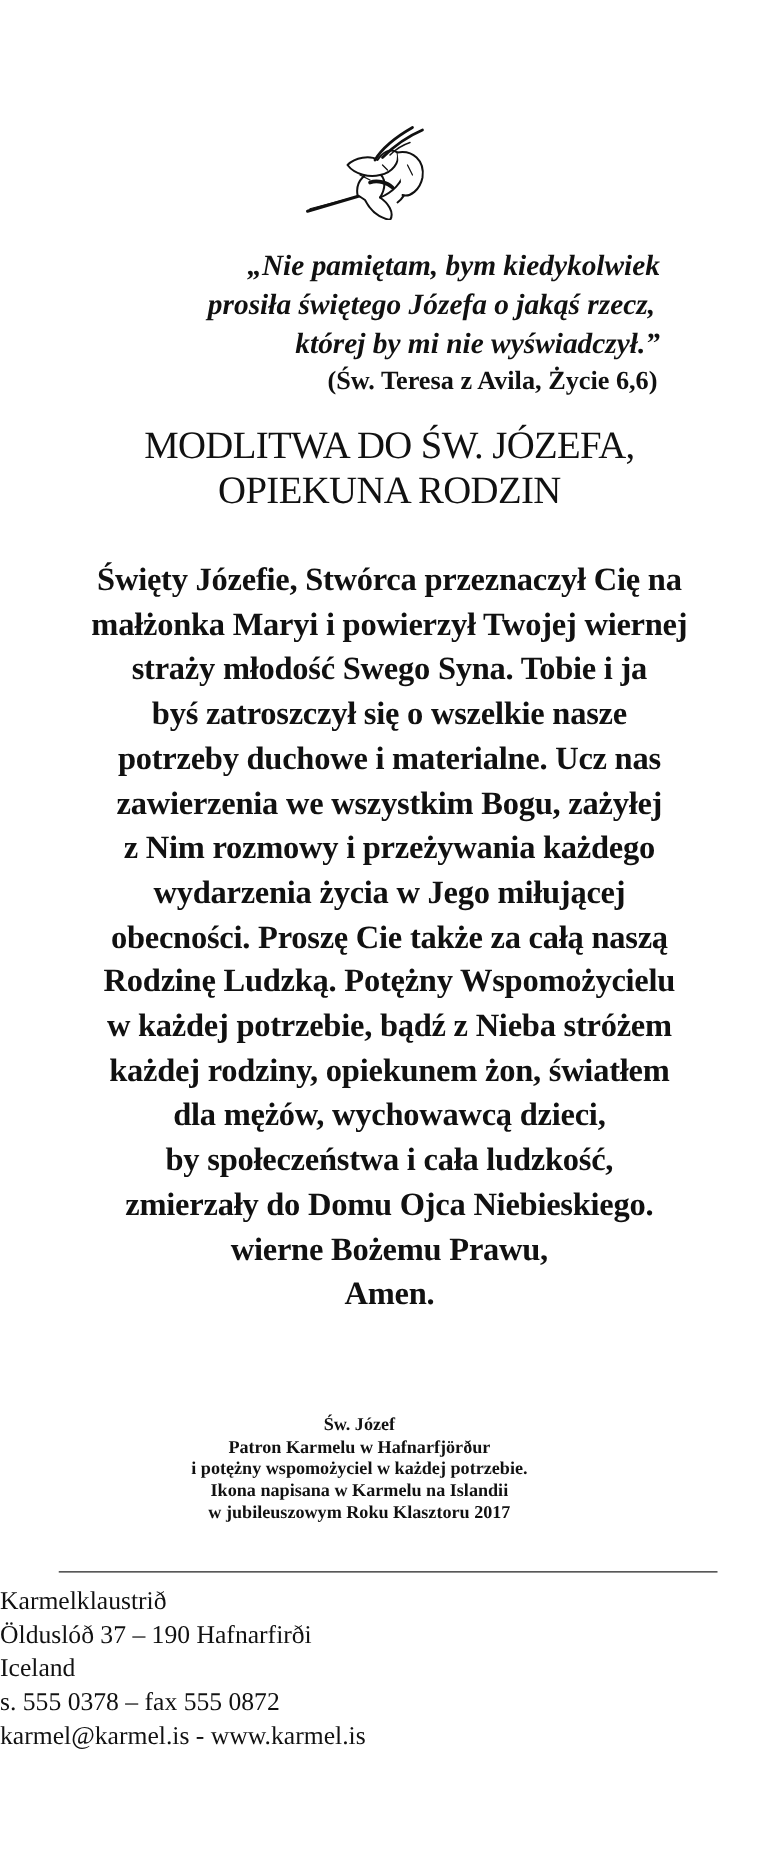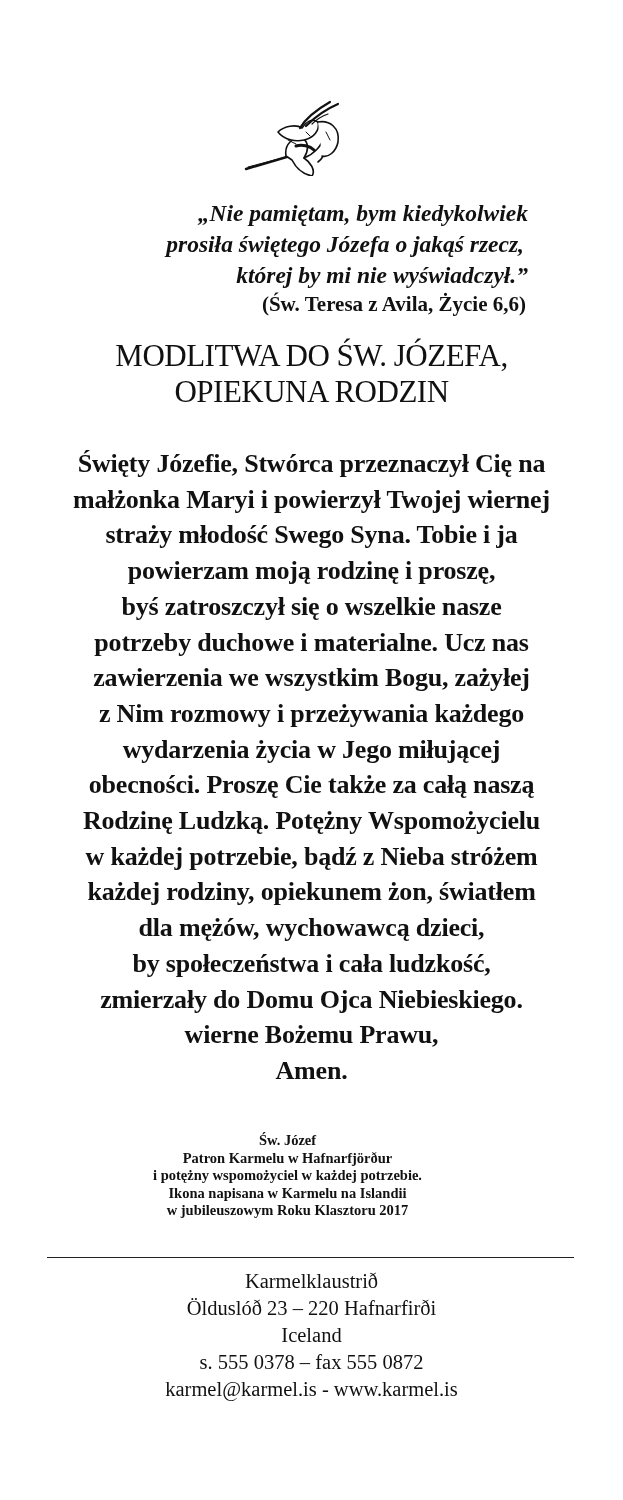--- a/index.html
+++ b/index.html
@@ -32,21 +32,21 @@
   .caption {
     position: absolute; left: 0; width: 575px; top: 1132px;
     text-align: center; font-size: 14.5px; line-height: 17.5px; font-weight: bold;
   }
   .divider {
     position: absolute; left: 47px; width: 527px; top: 1257px;
     border-top: 1.5px solid #222222; height: 0;
   }
   .address {
     position: absolute; left: 0; width: 623px; top: 1268px;
-    text-align: center; font-size: 20.5px; line-height: 27px;
+    text-align: left; font-size: 20.5px; line-height: 27px;
   }
 </style>
 </head>
 <body>
 
 <div class="flower">
   <svg width="120" height="80" viewBox="0 0 120 80" fill="none" stroke="#111" stroke-width="1.6" stroke-linejoin="round" stroke-linecap="round">
 
     <path d="M6 73 L50 60" stroke-width="2.4"></path>
     <path d="M8 71 L46 61" stroke-width="1"></path>
@@ -76,21 +76,20 @@
 
 <div class="title">
   <div>MODLITWA DO ŚW. JÓZEFA,</div>
   <div>OPIEKUNA RODZIN</div>
 </div>
 
 <div class="prayer">
   <div>Święty Józefie, Stwórca przeznaczył Cię na</div>
   <div>małżonka Maryi i powierzył Twojej wiernej</div>
   <div>straży młodość Swego Syna. Tobie i ja</div>
-  <div>powierzam moją rodzinę i proszę,</div>
   <div>byś zatroszczył się o wszelkie nasze</div>
   <div>potrzeby duchowe i materialne. Ucz nas</div>
   <div>zawierzenia we wszystkim Bogu, zażyłej</div>
   <div>z Nim rozmowy i przeżywania każdego</div>
   <div>wydarzenia życia w Jego miłującej</div>
   <div>obecności. Proszę Cie także za całą naszą</div>
   <div>Rodzinę Ludzką. Potężny Wspomożycielu</div>
   <div>w każdej potrzebie, bądź z Nieba stróżem</div>
   <div>każdej rodziny, opiekunem żon, światłem</div>
   <div>dla mężów, wychowawcą dzieci,</div>
@@ -105,17 +104,17 @@
   <div>Patron Karmelu w Hafnarfjörður</div>
   <div>i potężny wspomożyciel w każdej potrzebie.</div>
   <div>Ikona napisana w Karmelu na Islandii</div>
   <div>w jubileuszowym Roku Klasztoru 2017</div>
 </div>
 
 <div class="divider"></div>
 
 <div class="address">
   <div>Karmelklaustrið</div>
-  <div>Ölduslóð 23 – 220 Hafnarfirði</div>
+  <div>Ölduslóð 37 – 190 Hafnarfirði</div>
   <div>Iceland</div>
   <div>s. 555 0378 – fax 555 0872</div>
   <div><span>karmel@karmel.is</span><span style="white-space:pre"> - </span><span>www.karmel.is</span></div>
 </div>
 
 </body></html>

